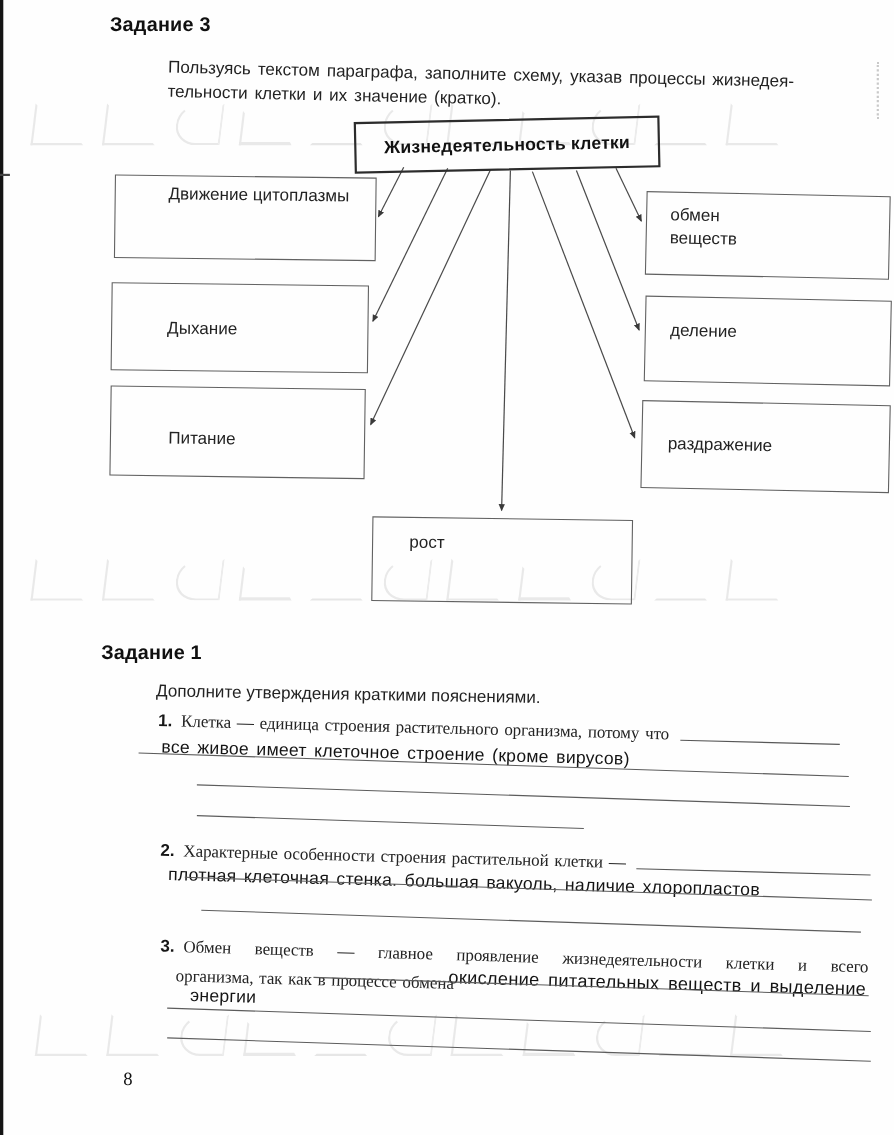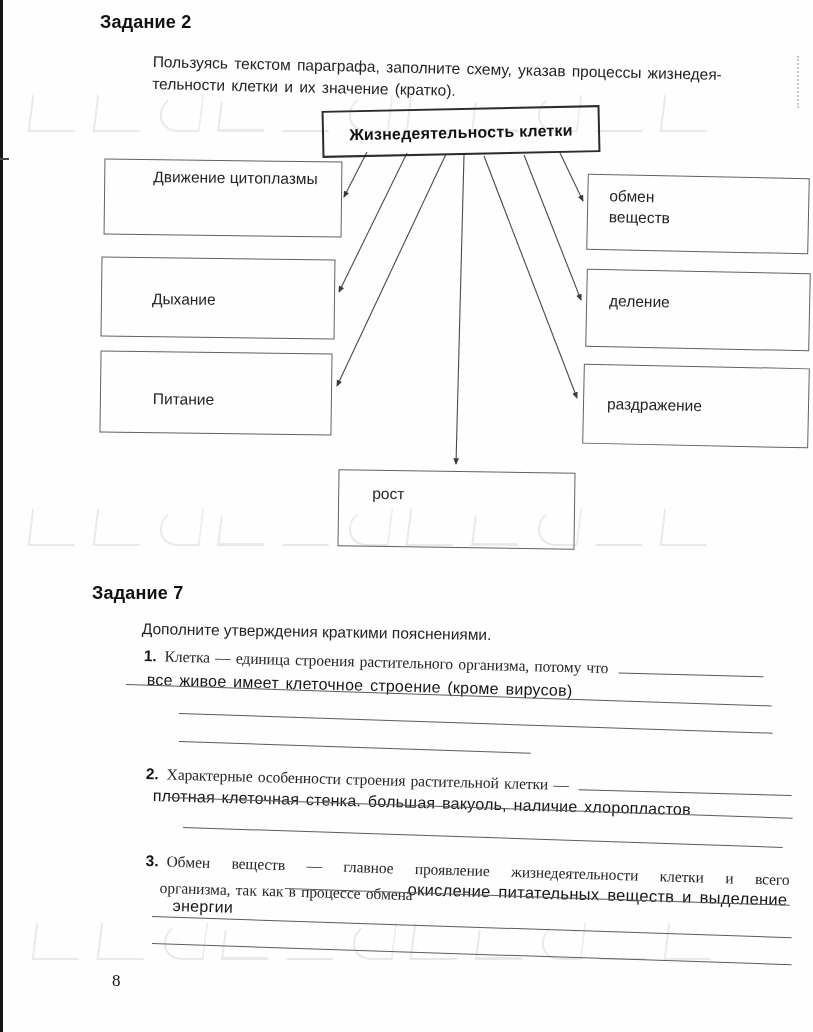--- a/index.html
+++ b/index.html
@@ -87,21 +87,21 @@
       <span></span>
       <span></span>
       <span></span>
       <span></span>
       <span></span>
     </div>
   <div class="left-rule"></div>
   <div class="tick"></div>
   <div class="dotline"></div>
 
-  <h2 class="hdr" style="left:100px;top:12px;">Задание 2</h2>
+  <h2 class="hdr" style="left:100px;top:12px;">Задание 3</h2>
   <div class="instr" style="left:153px;top:51px;width:655px;">
     <span>Пользуясь текстом параграфа, заполните схему, указав процессы жизнедея-</span><br>
     <span>тельности клетки и их значение (кратко).</span>
   </div>
 
   <svg class="arrows" width="813" height="560" viewBox="0 0 813 560">
     <defs>
       <marker id="ah" markerWidth="8" markerHeight="8" refX="5.2" refY="2.6" orient="auto">
         <path d="M0,0 L6,2.6 L0,5.2 Z" fill="#3a3a3a"></path>
       </marker>
@@ -136,21 +136,21 @@
     <div class="lbl" style="padding:20px 0 0 22px;">деление</div>
   </div>
   <div class="dbox" style="left:583px;top:366px;width:226px;height:80px;transform:rotate(1.2deg);">
     <div class="lbl" style="padding:28px 0 0 23px;">раздражение</div>
   </div>
 
   <div class="dbox" style="left:338px;top:471px;width:237px;height:77px;transform:rotate(.8deg);">
     <div class="lbl" style="padding:12px 0 0 33px;">рост</div>
   </div>
 
-  <h2 class="hdr" style="left:92px;top:583px;">Задание 7</h2>
+  <h2 class="hdr" style="left:92px;top:583px;">Задание 1</h2>
   <div class="instr2" style="left:142px;top:620px;">Дополните утверждения краткими пояснениями.</div>
 
   <div class="irow rot15" style="left:144px;top:647px;width:622px;">
     <span class="num">1.</span>
     <span class="ser">Клетка — единица строения растительного организма, потому что</span>
     <span class="fill"></span>
   </div>
   <div class="ans rot15" style="left:147px;top:671px;">все живое имеет клеточное строение (кроме вирусов)</div>
 
   <div class="irow rot15" style="left:146px;top:765px;width:648px;">

